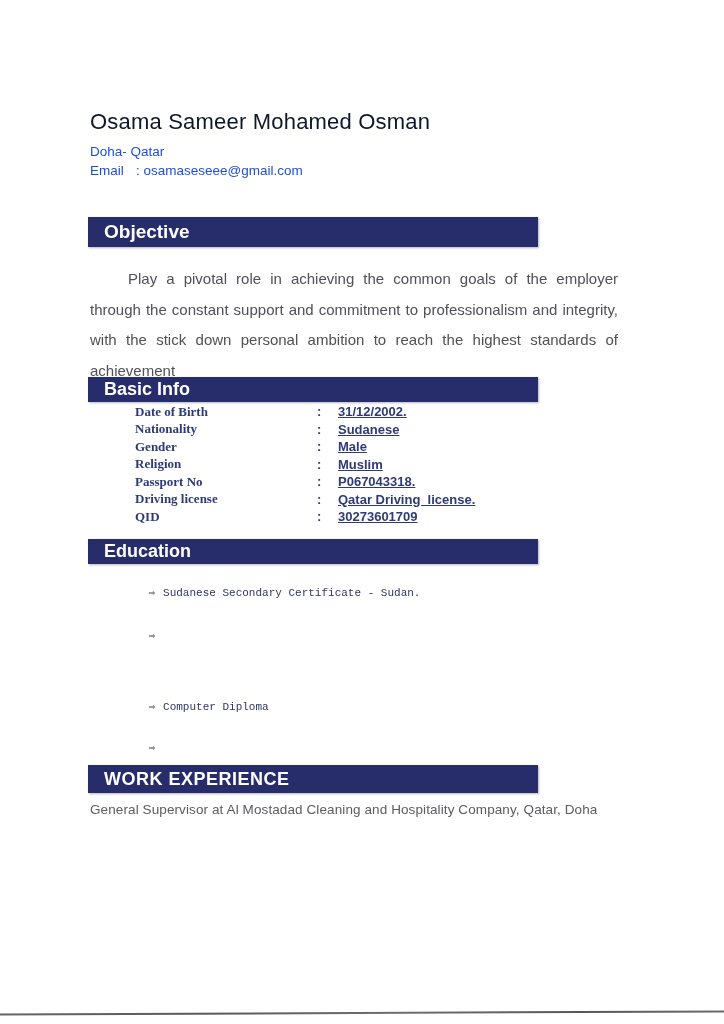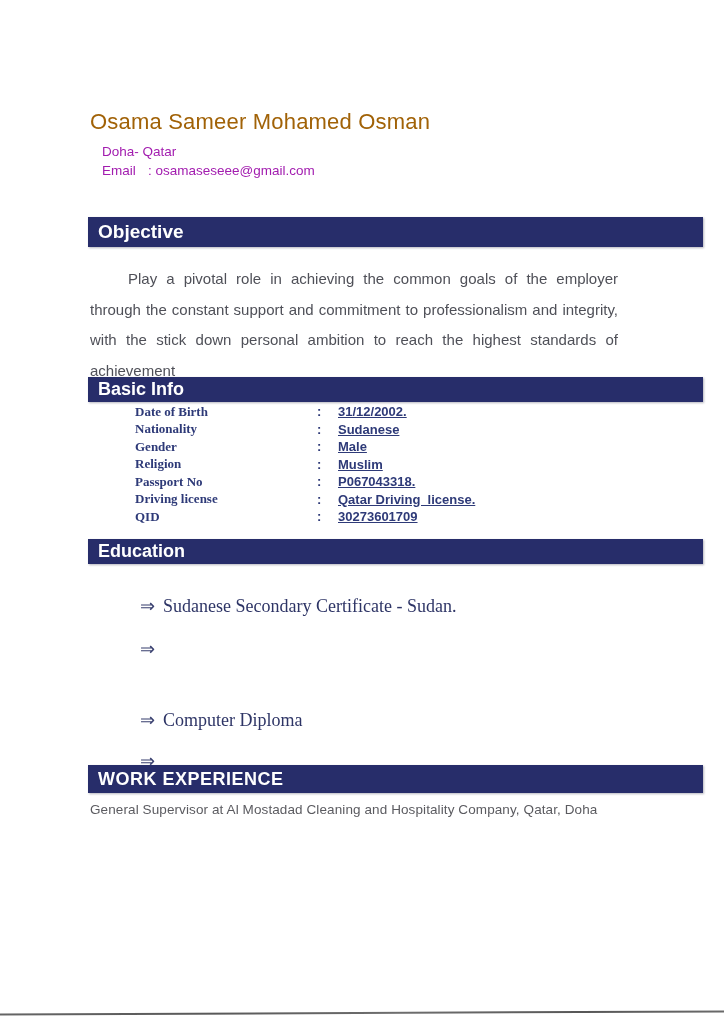--- a/index.html
+++ b/index.html
@@ -10,43 +10,42 @@
     height: 1024px;
     background: #ffffff;
     overflow: hidden;
     font-family: "Liberation Sans", sans-serif;
   }
   
   .header { position: absolute; top: 109px; left: 90px; }
   .name {
     font-size: 22px;
     font-weight: 400;
-    color: #a16207;
+    color: #0f172a;
     letter-spacing: 0.2px;
     margin-bottom: 7px;
   }
   .contact-line {
     font-size: 13.5px;
-    color: #a21caf;
+    color: #1d4ed8;
     line-height: 19px;
     white-space: pre-wrap;
-    margin-left: 12px;
   }
   .contact-label { display: inline-block; min-width: 46px; }
   
   .bar {
     position: absolute;
     left: 88px;
-    width: 615px;
+    width: 450px;
     background: #272d6a;
     color: #ffffff;
     font-weight: 700;
     display: flex;
     align-items: center;
-    padding-left: 10px;
+    padding-left: 16px;
     box-shadow: 1px 1px 2px rgba(90,90,110,0.45);
   }
   .bar-objective  { top: 217px; height: 30px; font-size: 19px; }
   .bar-basic      { top: 377px; height: 25px; font-size: 18px; }
   .bar-education  { top: 539px; height: 25px; font-size: 18px; }
   .bar-training   { top: 656px; height: 27px; font-size: 18px; }
   .bar-work       { top: 765px; height: 28px; font-size: 18px; letter-spacing: 0.5px; }
   
   .objective-text {
     position: absolute;
@@ -74,22 +73,22 @@
     font-weight: 700;
     color: #2e3a78;
   }
   .bi-label { width: 182px; font-family: Liberation Serif, serif; }
   .bi-colon { width: 21px; }
   .bi-value { white-space: pre-wrap; text-decoration: underline; }
   
   .arrow-item {
     position: absolute;
     left: 122px;
-    font-family: Liberation Serif, serif;
-    font-size: 18px;
+    font-family: Liberation Mono, monospace;
+    font-size: 11px;
     color: #2e3566;
     white-space: pre-wrap;
   }
   .arrow-glyph { display: inline-block; margin-right: 8px; color: #3a4170; }
   .edu-item-1 { top: 574px; }
   .edu-item-2 { top: 617px; }
   .trn-item-1 { top: 688px; }
   .trn-item-2 { top: 729px; }
   
   .work-line {

